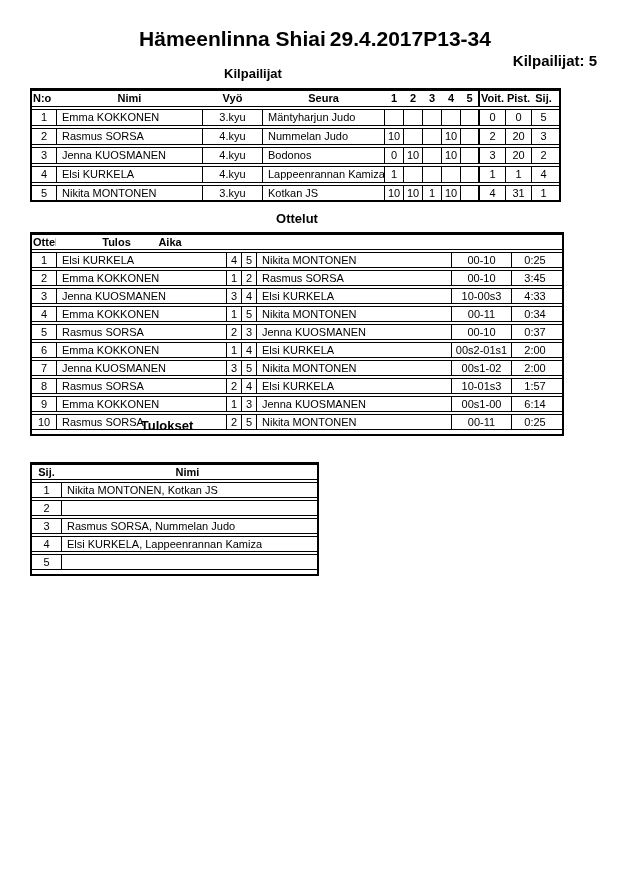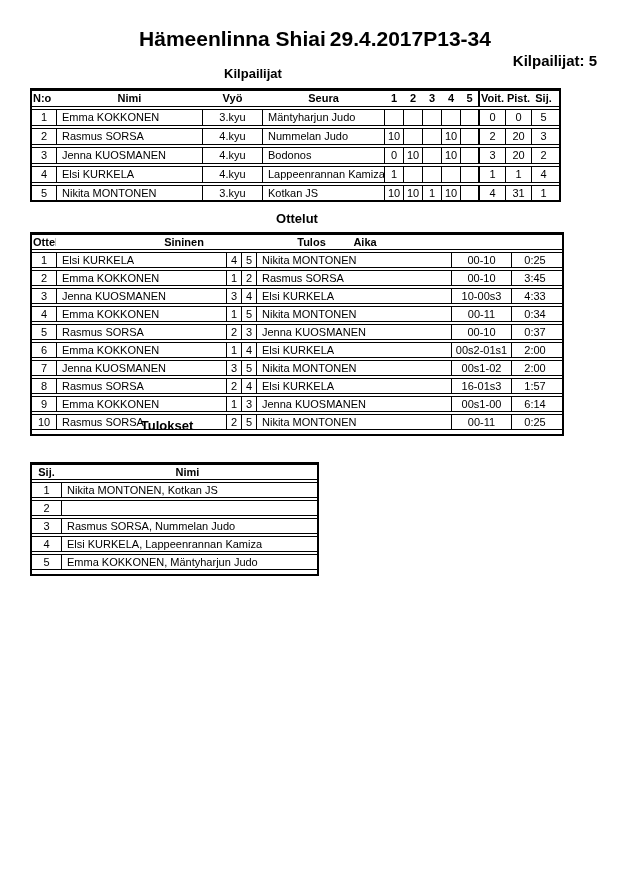--- a/index.html
+++ b/index.html
@@ -162,21 +162,20 @@
     </div>
 </div>
 
 <div class="abs section-heading" id="h-ottelut">Ottelut</div>
 
 <div class="tbl" id="tbl-ottelut">
   <div class="row head">
     <div class="c t2-no nopad">Ottelu</div>
     <div class="c t2-n"></div>
     <div class="c t2-n"></div>
-    <div class="c t2-s ctr">Sininen</div>
     <div class="c t2-tulos ctr">Tulos</div>
     <div class="c t2-aika ctr nbr">Aika</div>
   </div>
   <div class="row">
       <div class="c t2-no ctr">1</div>
       <div class="c t2-w lft">Elsi KURKELA</div>
       <div class="c t2-n ctr">4</div>
       <div class="c t2-n ctr">5</div>
       <div class="c t2-s lft">Nikita MONTONEN</div>
       <div class="c t2-tulos ctr">00-10</div>
@@ -235,21 +234,21 @@
       <div class="c t2-s lft">Nikita MONTONEN</div>
       <div class="c t2-tulos ctr">00s1-02</div>
       <div class="c t2-aika ctr nbr">2:00</div>
     </div>
     <div class="row">
       <div class="c t2-no ctr">8</div>
       <div class="c t2-w lft">Rasmus SORSA</div>
       <div class="c t2-n ctr">2</div>
       <div class="c t2-n ctr">4</div>
       <div class="c t2-s lft">Elsi KURKELA</div>
-      <div class="c t2-tulos ctr">16-01s3</div>
+      <div class="c t2-tulos ctr">10-01s3</div>
       <div class="c t2-aika ctr nbr">1:57</div>
     </div>
     <div class="row">
       <div class="c t2-no ctr">9</div>
       <div class="c t2-w lft">Emma KOKKONEN</div>
       <div class="c t2-n ctr">1</div>
       <div class="c t2-n ctr">3</div>
       <div class="c t2-s lft">Jenna KUOSMANEN</div>
       <div class="c t2-tulos ctr">00s1-00</div>
       <div class="c t2-aika ctr nbr">6:14</div>
@@ -282,15 +281,14 @@
     <div class="row">
       <div class="c t3-sij ctr">3</div>
       <div class="c t3-nimi lft nbr">Rasmus SORSA, Nummelan Judo</div>
     </div>
     <div class="row">
       <div class="c t3-sij ctr">4</div>
       <div class="c t3-nimi lft nbr">Elsi KURKELA, Lappeenrannan Kamiza</div>
     </div>
     <div class="row">
       <div class="c t3-sij ctr">5</div>
-      <div class="c t3-nimi lft nbr">Emma KOKKONEN, Mäntyharjun Judo</div>
     </div>
 </div>
 
 </body></html>

